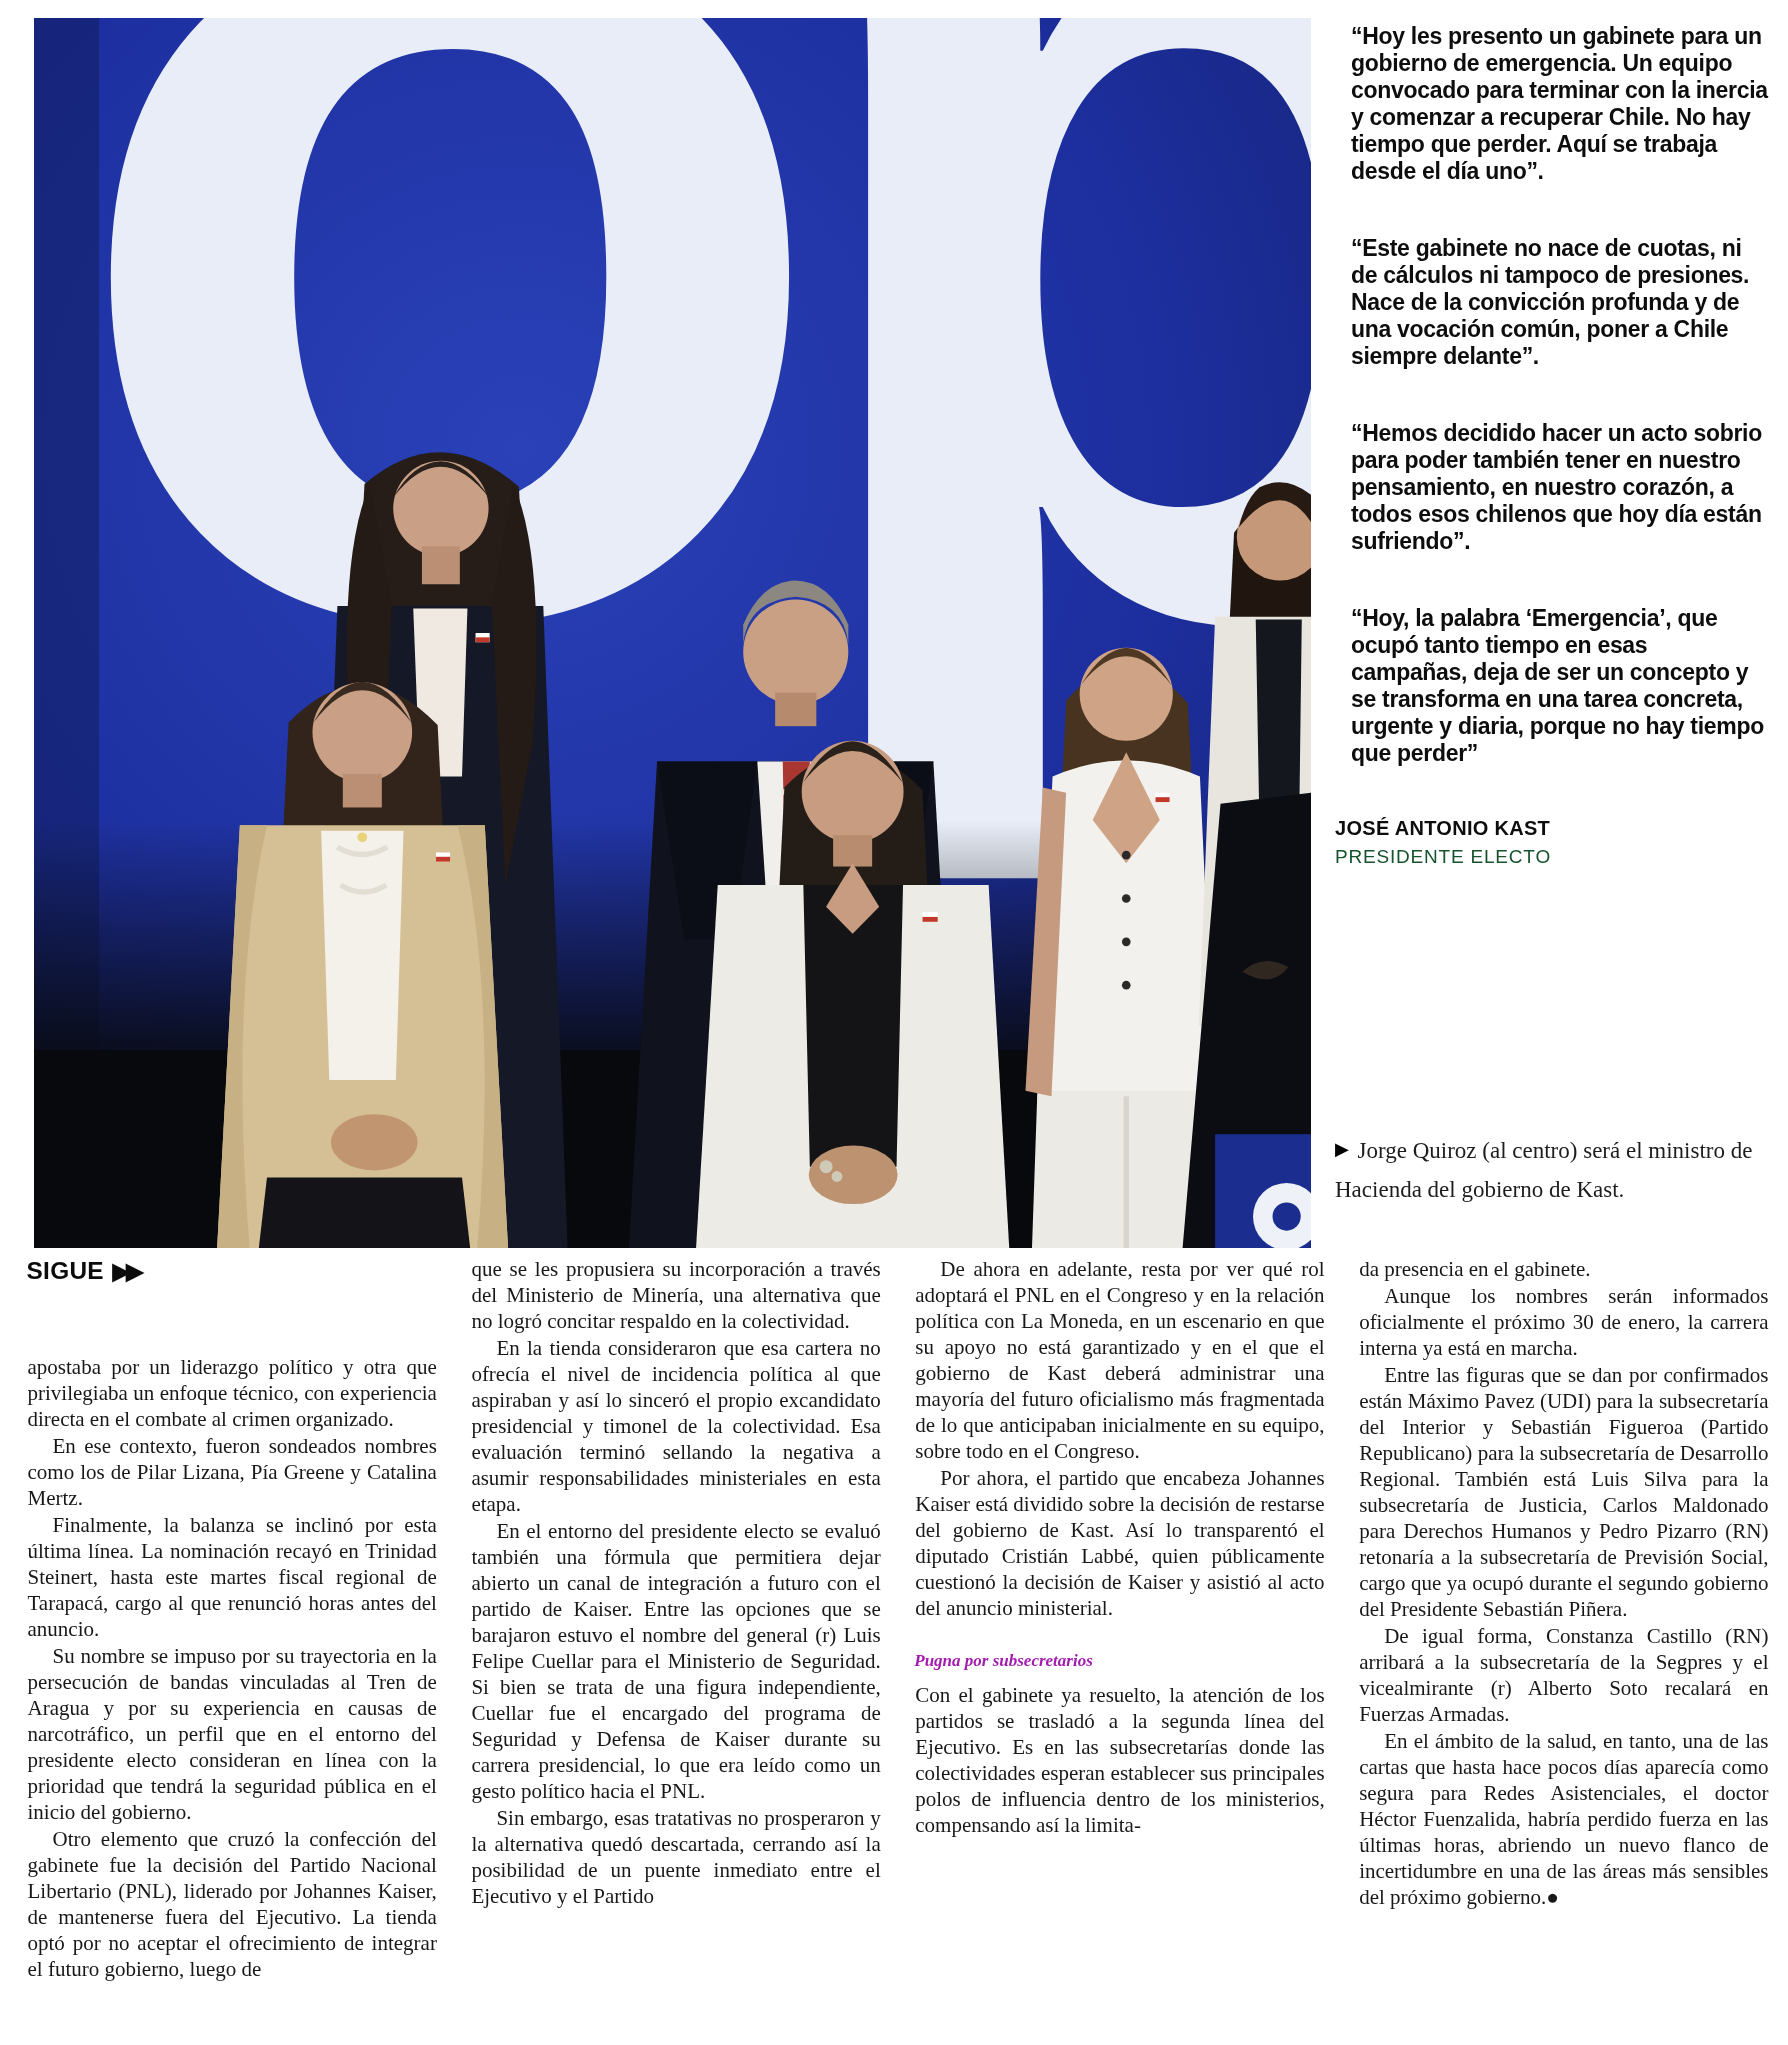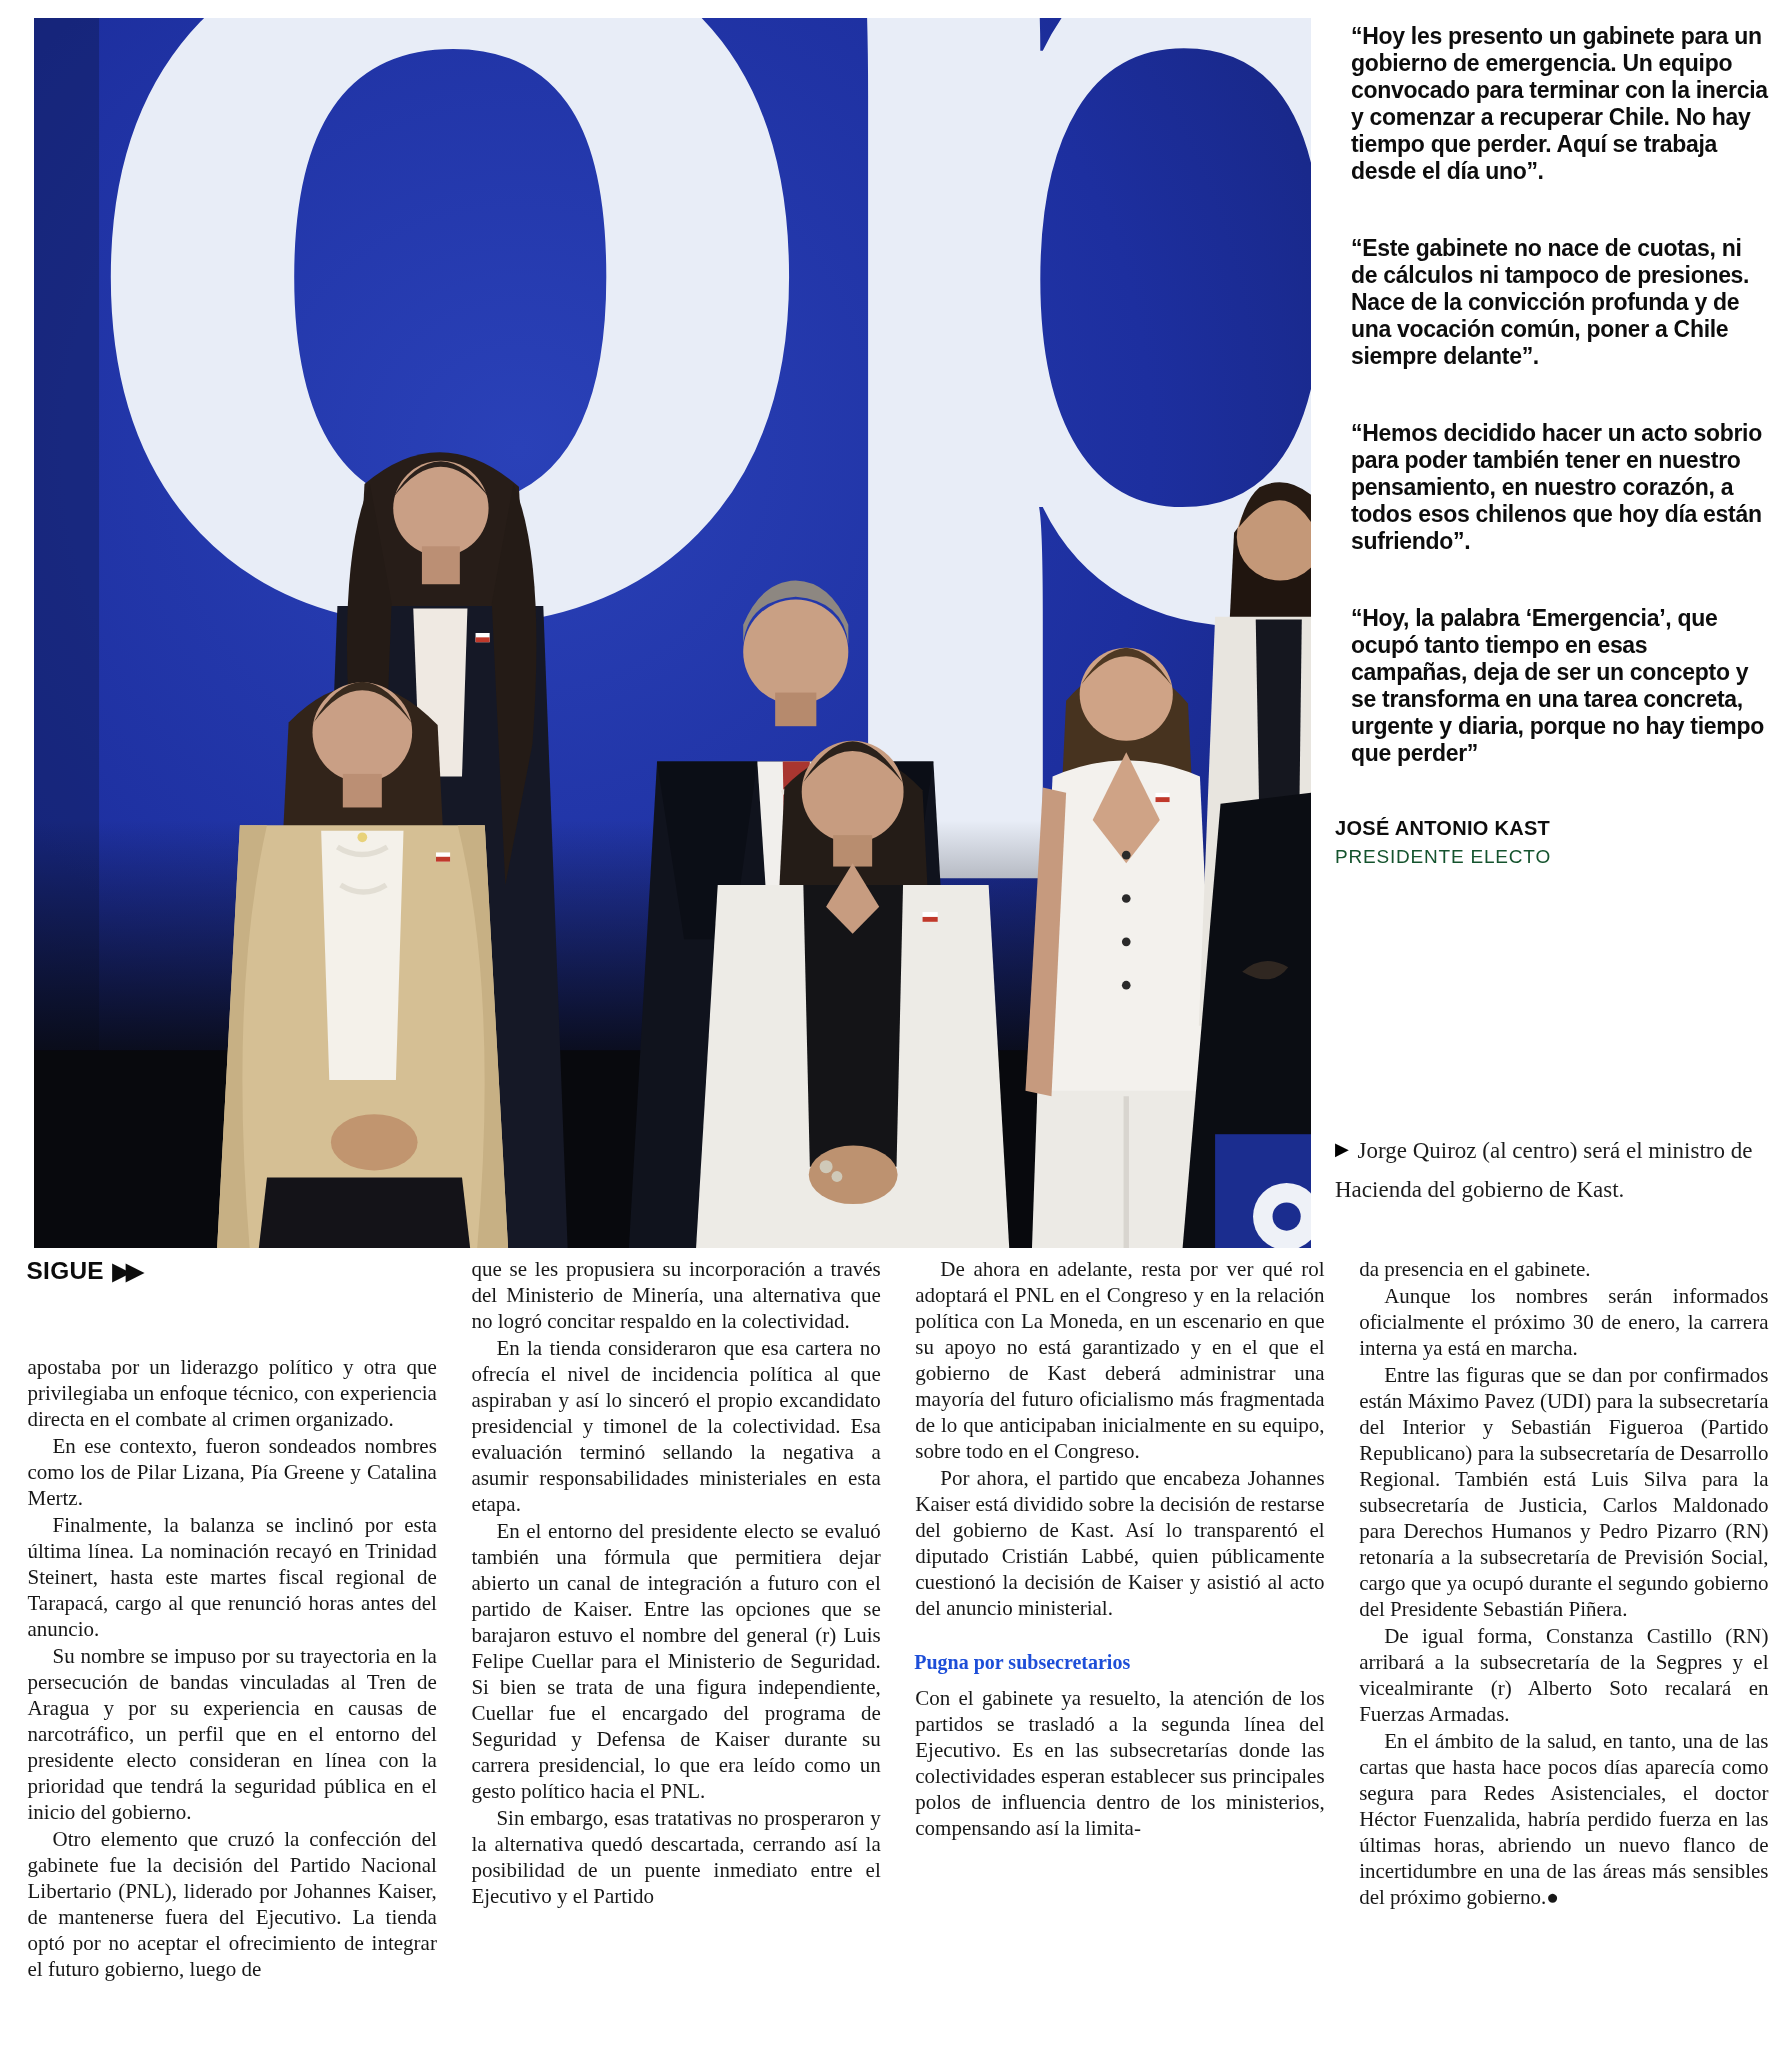--- a/index.html
+++ b/index.html
@@ -53,21 +53,21 @@
   }
   .bp.ind{text-indent:25px;}
   .sigue{
     font-family:"Liberation Sans",sans-serif;font-weight:700;
     font-size:24.4px;letter-spacing:0.3px;color:#0c0c0c;
     margin:2.2px 0 69px 0;
   }
   .sigue-arrows{margin-left:8.7px;letter-spacing:-4.3px;font-size:23px;}
   .subhead{
     font-family:"Liberation Serif",serif;font-weight:700;
-    font-size:20px;margin:30px 0 10.8px 0;color:#1d4ed8;
+    font-size:17px;margin:30px 0 10.8px 0;color:#a21caf;font-style:italic;
   }
 </style>
 </head>
 <body>
 
 <div class="page">
 
   <figure class="photo">
     <svg viewBox="0 0 2357 2270" preserveAspectRatio="none" aria-hidden="true">
       <defs>

